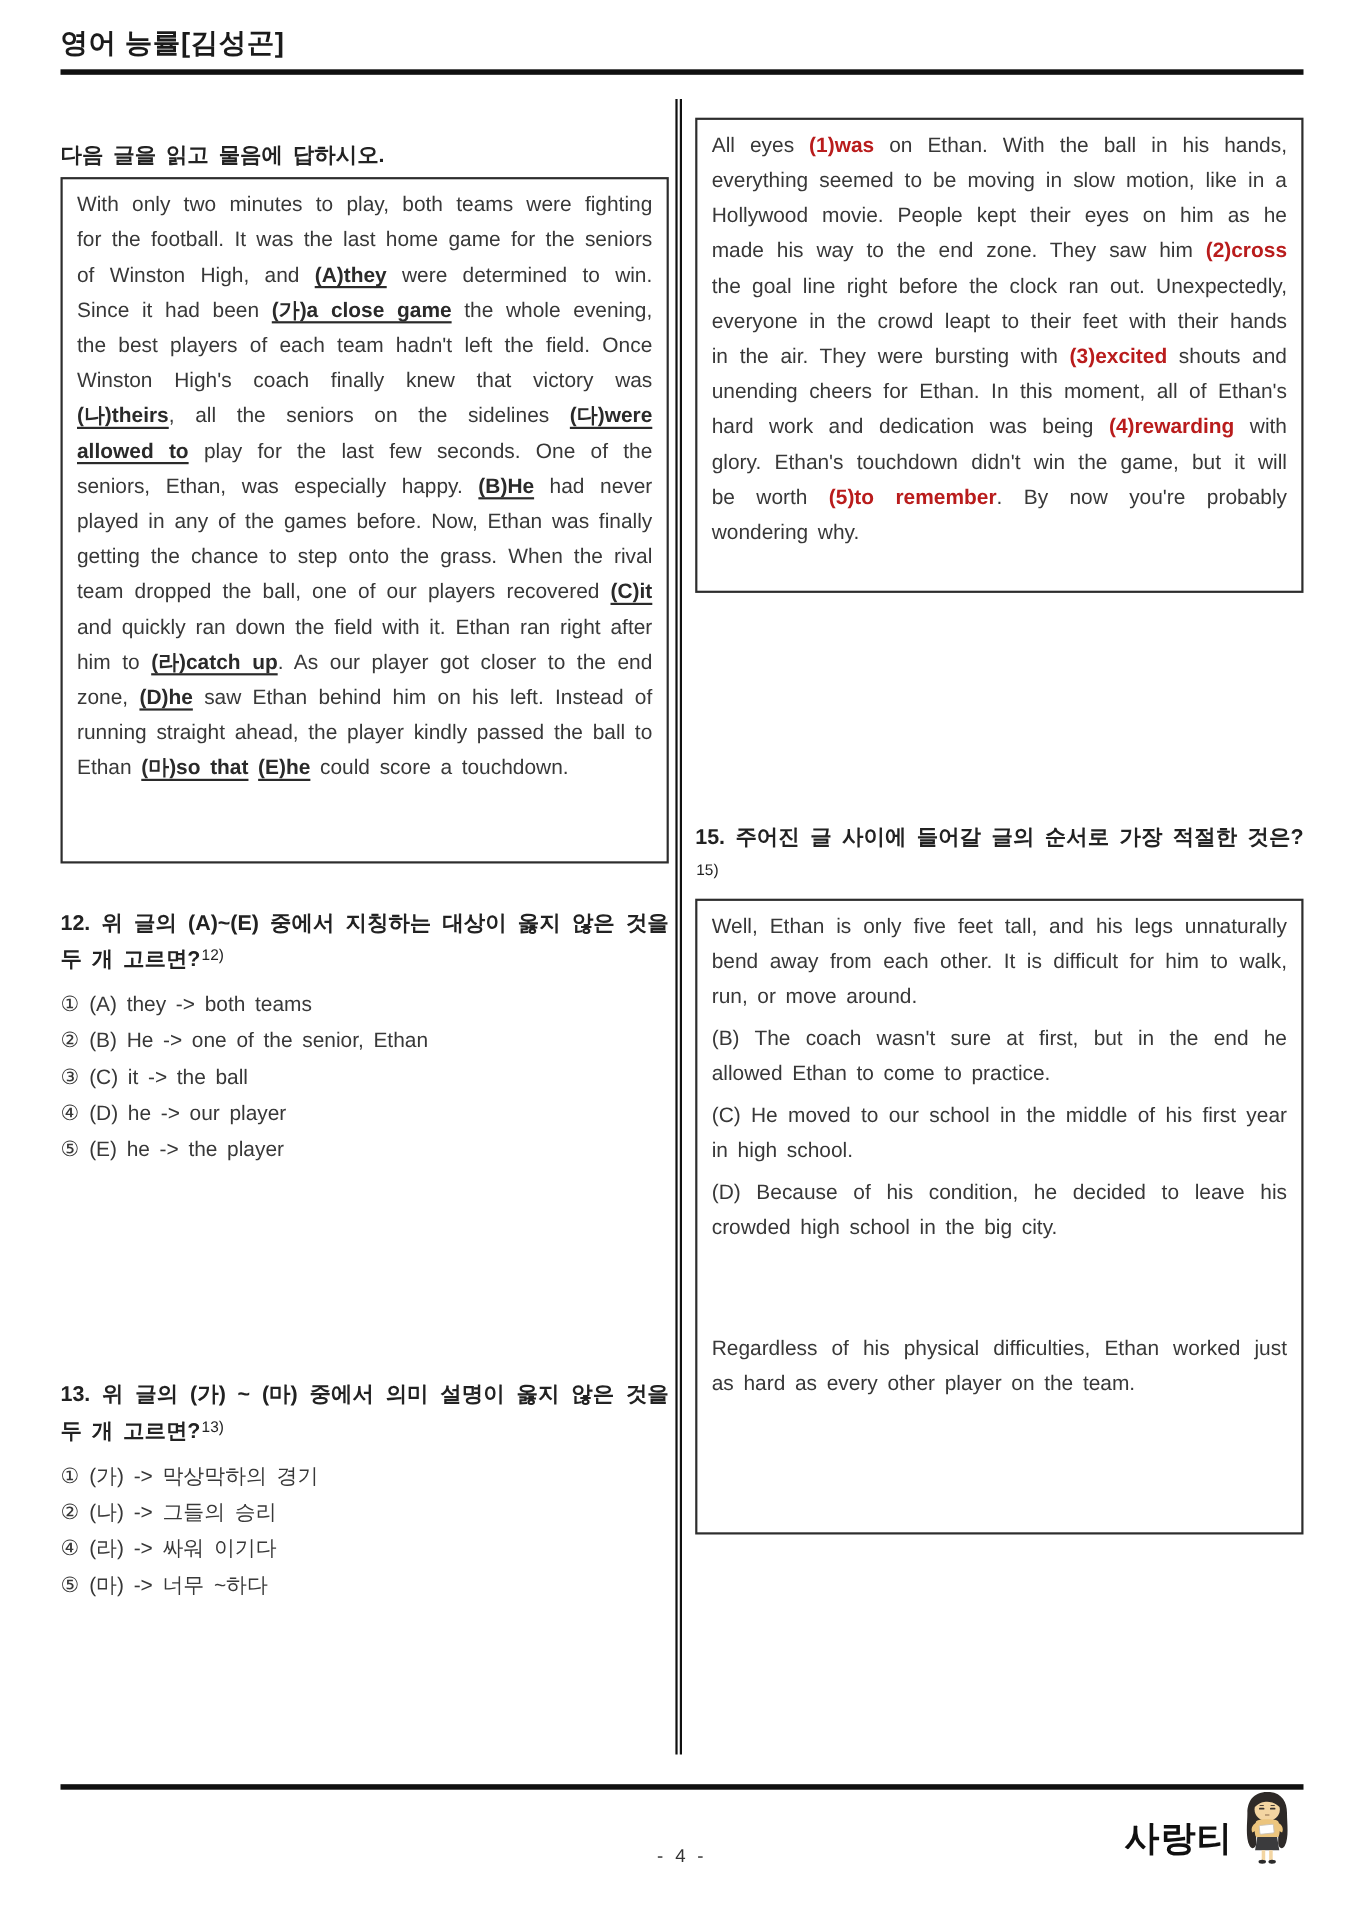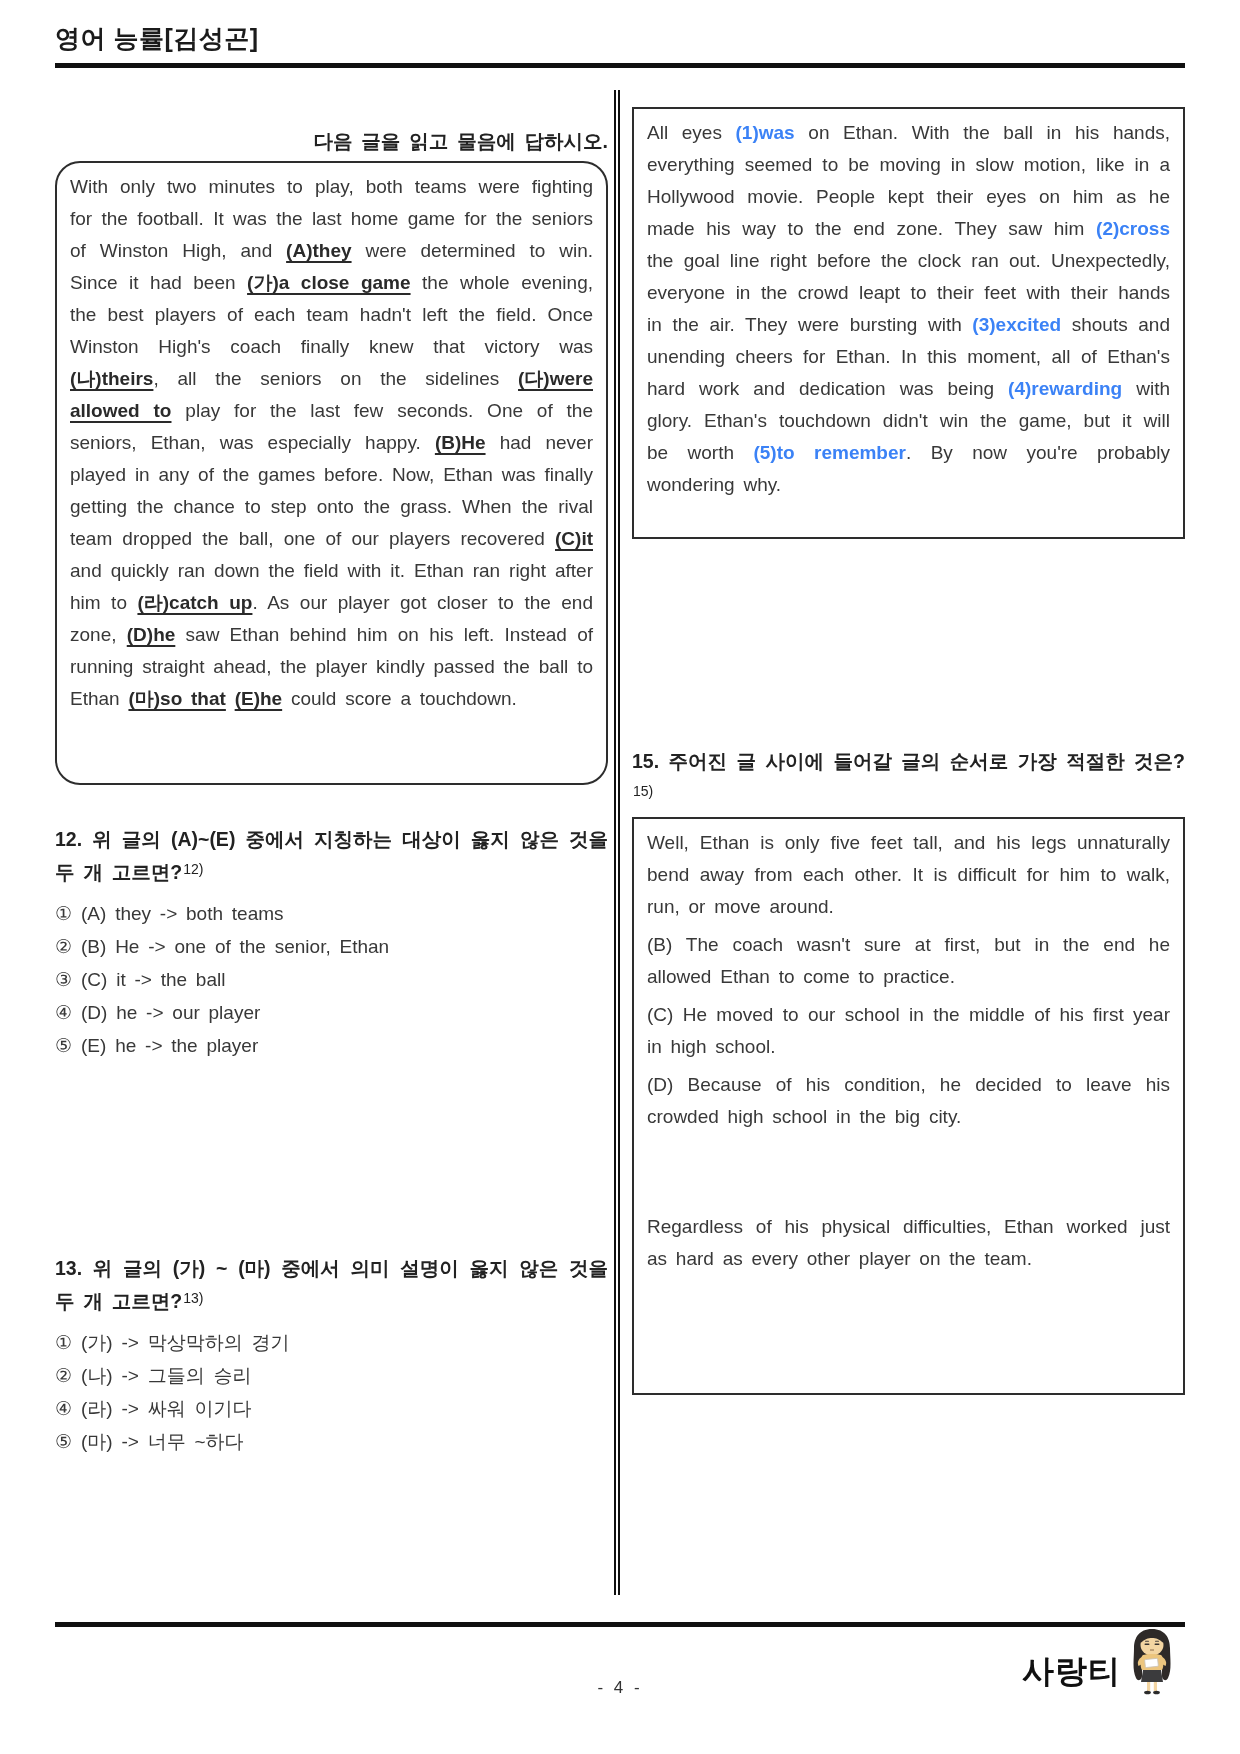--- a/index.html
+++ b/index.html
@@ -14,32 +14,32 @@
   .rule-top { position:absolute; left:55px; top:63px; width:1130px; height:5px; background:#101010; }
   .rule-bottom { position:absolute; left:55px; top:1622px; width:1130px; height:5px; background:#101010; }
   .divider {
     position:absolute; left:614px; top:90px; height:1505px; width:6px;
     border-left:2px solid #101010; border-right:2px solid #101010; box-sizing:border-box;
   }
   .col { position:absolute; top:77px; width:553px; font-size:19px; line-height:32px; word-spacing:3.5px; }
   .col-left  { left:55px; }
   .col-right { left:632px; }
 
-  .instruction { margin-top:48px; font-weight:700; font-size:19.5px; color:#222;text-align:right; }
+  .instruction { margin-top:48px; font-weight:700; font-size:19.5px; color:#222; }
 
   .pbox {
     border:2px solid #2d2d2d; padding:8px 13px 12px; text-align:justify;
     background:#fff;
   }
-  .pbox-left  { margin-top:4px; min-height:600px;border-radius:25px; }
+  .pbox-left  { margin-top:4px; min-height:600px; }
   .pbox-q14   { margin-top:6px; min-height:408px; }
   .pbox-q15   { margin-top:6px; min-height:550px; padding-bottom:16px; }
 
   .seg-bu { font-weight:700; text-decoration:underline; text-underline-offset:4px; text-decoration-thickness:1.6px; color:#2a2a2a; }
-  .seg-b  { font-weight:700; color:#3b82f6; }
+  .seg-b  { font-weight:700; color:#b91c1c; }
 
   .q-heading { font-weight:700; font-size:19.5px; color:#222; text-align:justify; line-height:33px; }
   .fn { font-weight:400; font-size:14px; line-height:0; position:relative; top:-5px; margin-left:1px; }
 
   .q12 { margin-top:38px; }
   .q13 { margin-top:190px; }
   .q14 { margin-top:30px; }
   .q15 { margin-top:206px; }
 
   .options { margin-top:8px; }

